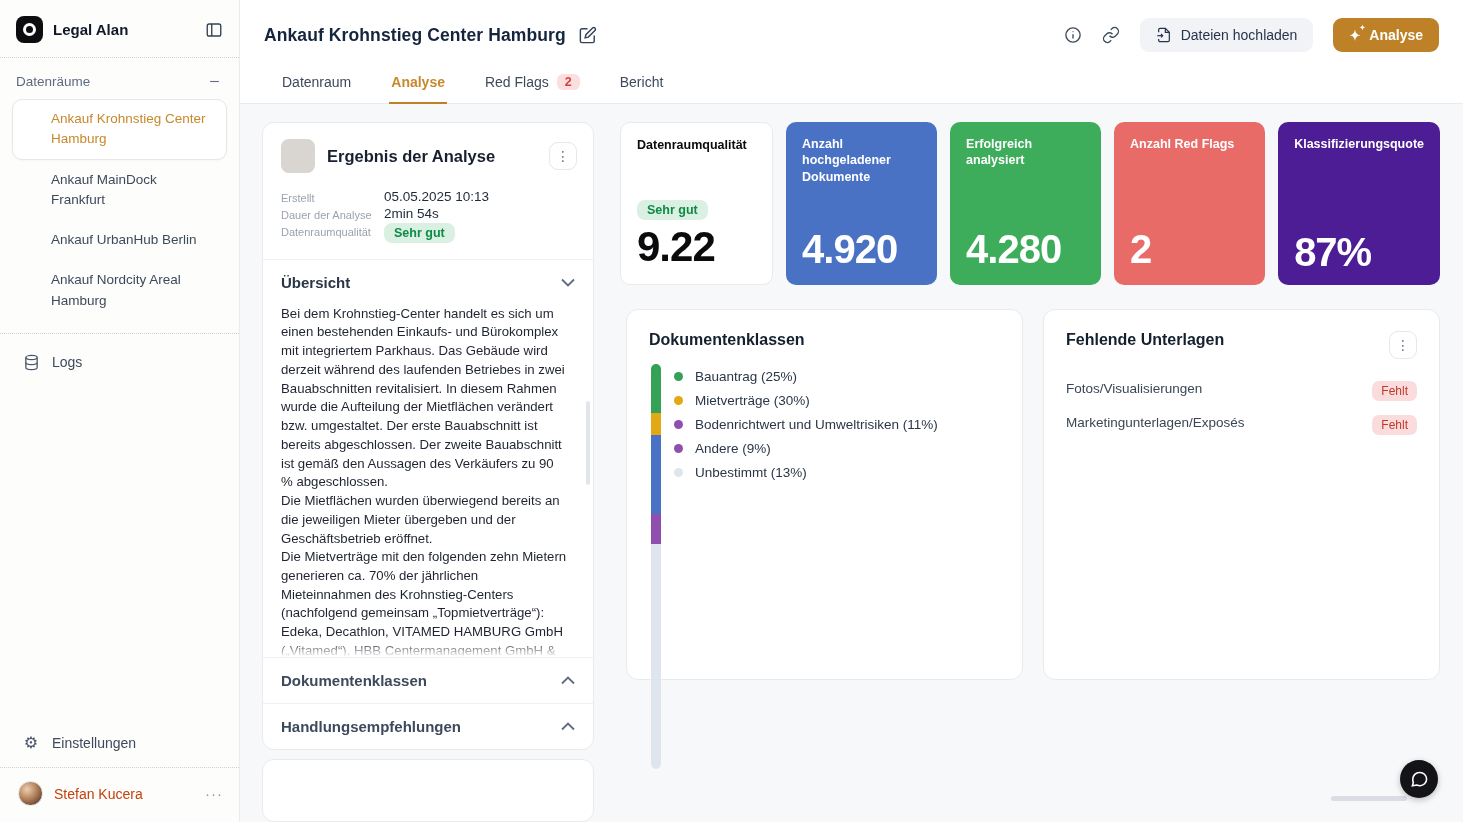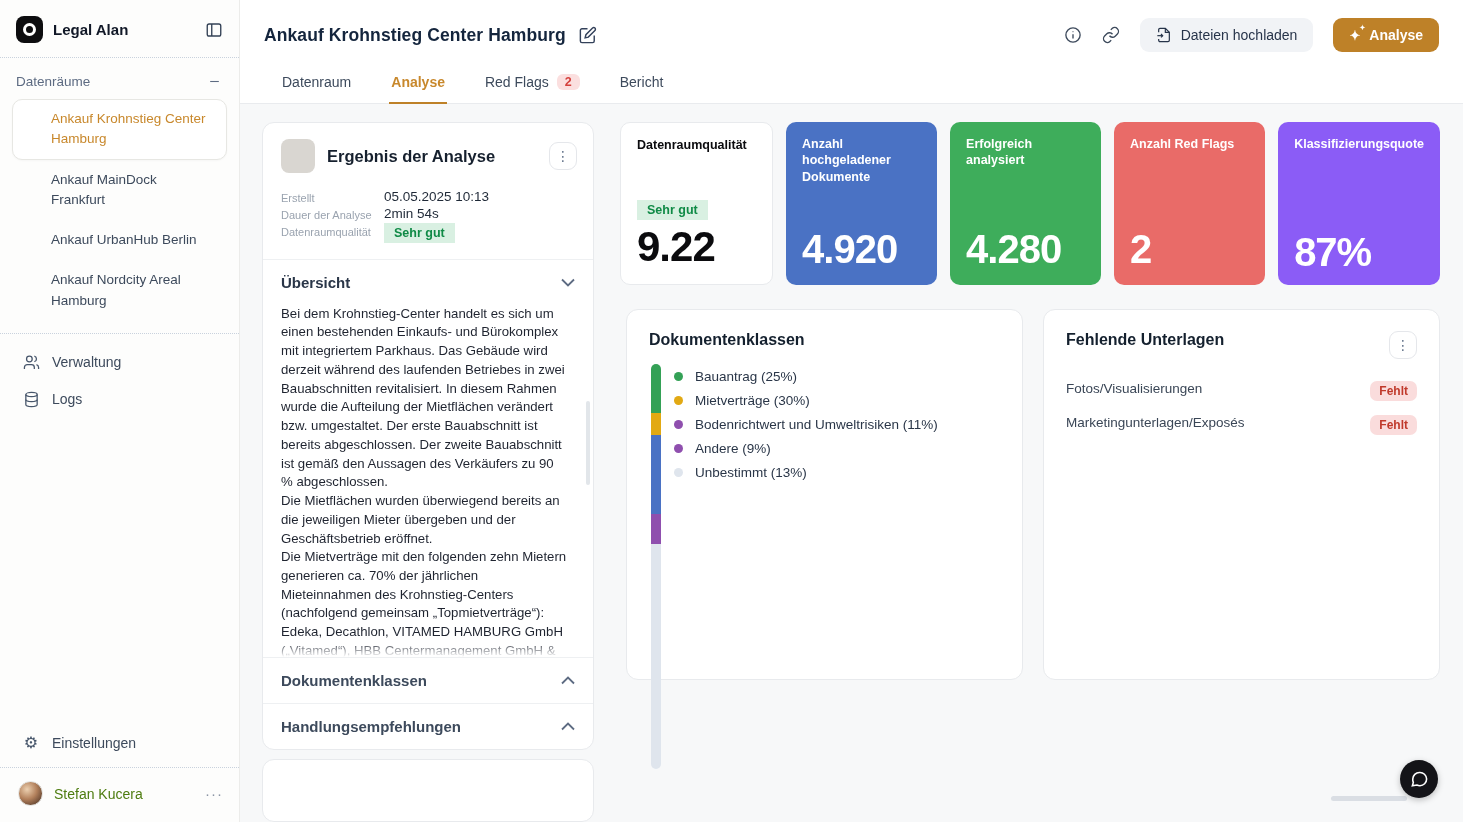--- a/index.html
+++ b/index.html
@@ -20,21 +20,21 @@
   .dr-list { padding:0 12px; display:flex; flex-direction:column; }
   .dr-item { font-size:13.5px; line-height:1.5; color:#3d4a5c; padding:9px 12px 9px 38px; border-radius:10px; border:1px solid transparent; cursor:pointer; }
   .dr-item.active { background:#fff; border-color:#e7e7e3; color:#c8882c; box-shadow:0 1px 2px rgba(0,0,0,.03); }
   .side-nav { padding:10px 0; }
   .side-nav-item { display:flex; align-items:center; gap:12px; padding:10px 16px 10px 22px; font-size:14px; color:#3d4a5c; cursor:pointer; }
   .side-nav-item .nav-ico { width:18px; display:flex; color:#47566b; justify-content:center; }
   .side-spacer { flex:1; }
   .gear-glyph { font-size:16px; line-height:1; }
   .user-row { display:flex; align-items:center; gap:11px; padding:13px 16px 16px 18px; }
   .avatar { width:25px; height:25px; border-radius:50%; background:radial-gradient(circle at 35% 32%, #ecd0b0 0%, #b3815c 45%, #6b4a35 78%, #4d372a 100%); border:1px solid #e2e2df; }
-  .user-name { font-size:14px; color:#4d7c0f; flex:1; }
+  .user-name { font-size:14px; color:#c2410c; flex:1; }
   .user-menu { color:#8b95a5; font-size:15px; letter-spacing:1px; cursor:pointer; }
 
   
   .main { flex:1; display:flex; flex-direction:column; background:#fff; min-width:0; position:relative; }
   .topbar { display:flex; align-items:center; justify-content:space-between; padding:18px 24px 12px 24px; }
   .page-title-wrap { display:flex; align-items:center; gap:12px; }
   .page-title { font-size:17.5px; font-weight:700; color:#14253d; letter-spacing:.1px; }
   .edit-btn { color:#33415a; display:flex; cursor:pointer; }
   .top-actions { display:flex; align-items:center; gap:20px; }
   .icon-btn { color:#3d4a5c; display:flex; cursor:pointer; }
@@ -57,21 +57,21 @@
   .card { background:#fff; border:1px solid #e8eaed; border-radius:12px; }
   .analysis-card { display:flex; flex-direction:column; }
   .an-head { display:flex; align-items:center; gap:12px; padding:16px 16px 14px 18px; }
   .an-thumb { width:34px; height:34px; border-radius:8px; background:#d9d6d1; flex:0 0 34px; }
   .an-title { font-size:16.5px; font-weight:700; color:#16202e; flex:1; }
   .kebab-btn { width:28px; height:28px; border:1px solid #e5e7eb; border-radius:9px; display:flex; align-items:center; justify-content:center; color:#64748b; font-size:14px; cursor:pointer; background:#fff; }
   .meta { padding:2px 18px 16px 18px; display:flex; flex-direction:column; }
   .meta-row { display:flex; align-items:flex-start; }
   .meta-label { width:103px; flex:0 0 103px; font-size:11px; color:#9aa3af; line-height:1.35; padding-top:2px; overflow-wrap:anywhere; }
   .meta-value { font-size:13.5px; color:#1f2937; }
-  .badge-green { display:inline-block; background:#d9f0e2; color:#0f8a46; font-size:12.5px; font-weight:700; padding:3px 10px; border-radius:0; }
+  .badge-green { display:inline-block; background:#d9f0e2; color:#0f8a46; font-size:12.5px; font-weight:700; padding:3px 10px; border-radius:8px; }
   .section-row { display:flex; align-items:center; justify-content:space-between; padding:14px 18px; border-top:1px solid #eef0f2; cursor:pointer; }
   .section-title { font-size:15px; font-weight:700; color:#2a3648;text-align:right; }
   .section-title.slate { color:#3d4a5c; }
   .chev { color:#5d6b82; display:flex; }
   .overview-body { position:relative; padding:0 18px 0 18px; height:352px; overflow:hidden; }
   .overview-text { font-size:13.2px; line-height:1.42; color:#1f2430; white-space:pre-line; padding-right:6px; }
   .fade { position:absolute; left:1px; right:1px; bottom:0; height:16px; background:linear-gradient(rgba(255,255,255,0), #fff); }
   .vscroll-thumb { position:absolute; right:3px; top:96px; width:4px; height:84px; background:#e2e6ea; border-radius:3px; }
   .ghost-card { margin-top:9px; height:140px; }
 
@@ -94,21 +94,21 @@
   .vbar-seg { width:100%; }
   .legend { list-style:none; margin-left:13px; }
   .legend li { display:flex; align-items:center; gap:12px; padding:4.5px 0; }
   .legend-dot { width:9px; height:9px; border-radius:50%; flex:0 0 9px; }
   .legend-label { font-size:13.5px; color:#2a3648; }
 
   .missing-head { display:flex; align-items:flex-start; justify-content:space-between; }
   .missing-rows { margin-top:22px; display:flex; flex-direction:column; gap:14px; }
   .missing-row { display:flex; align-items:flex-start; justify-content:space-between; }
   .missing-label { font-size:13.5px; color:#3a4656; }
-  .badge-fehlt { background:#fadcdc; color:#c0392b; font-size:12px; font-weight:700; padding:3px 9px; border-radius:7px; }
+  .badge-fehlt { background:#fadcdc; color:#c0392b; font-size:12px; font-weight:400; padding:3px 9px; border-radius:7px; }
 
   .chat-fab { position:absolute; right:25px; bottom:24px; width:38px; height:38px; border-radius:50%; background:#141418; display:flex; align-items:center; justify-content:center; box-shadow:0 2px 6px rgba(0,0,0,.25); cursor:pointer; }
   .hscroll-frag { position:absolute; right:56px; bottom:21px; width:76px; height:5px; border-radius:3px; background:#dadee4; }
 
   svg.i { display:block; }
 </style>
 </head>
 <body>
 
 <div class="app">
@@ -140,31 +140,20 @@
     <div class="dr-list">
       <div class="dr-item active">Ankauf Krohnstieg Center Hamburg</div>
       <div class="dr-item">Ankauf MainDock Frankfurt</div>
       <div class="dr-item">Ankauf UrbanHub Berlin</div>
       <div class="dr-item">Ankauf Nordcity Areal Hamburg</div>
     </div>
 
     <div class="dotted" style="margin-top:12px;"></div>
 
     <div class="side-nav">
-      <div class="side-nav-item">
-        <span class="nav-ico">
-          <svg class="i" width="17" height="17" viewBox="0 0 24 24" fill="none" stroke="currentColor" stroke-width="1.8">
-              <path d="M16 21v-2a4 4 0 0 0-4-4H6a4 4 0 0 0-4 4v2"></path>
-              <circle cx="9" cy="7" r="4"></circle>
-              <path d="M22 21v-2a4 4 0 0 0-3-3.87"></path>
-              <path d="M16 3.13a4 4 0 0 1 0 7.75"></path>
-            </svg>
-        </span>
-        <span>Verwaltung</span>
-      </div>
       <div class="side-nav-item">
         <span class="nav-ico">
           <svg class="i" width="17" height="17" viewBox="0 0 24 24" fill="none" stroke="currentColor" stroke-width="1.8">
               <ellipse cx="12" cy="5" rx="8" ry="3"></ellipse>
               <path d="M4 5v14c0 1.7 3.6 3 8 3s8-1.3 8-3V5"></path>
               <path d="M4 12c0 1.7 3.6 3 8 3s8-1.3 8-3"></path>
             </svg>
         </span>
         <span>Logs</span>
       </div>
@@ -324,21 +313,21 @@
           <div class="stat-card" style="background: rgb(62, 173, 91);">
             <div class="stat-label">Erfolgreich analysiert</div>
             <div class="stat-sp"></div>
             <div class="stat-value">4.280</div>
           </div>
           <div class="stat-card" style="background: rgb(233, 107, 104);">
             <div class="stat-label">Anzahl Red Flags</div>
             <div class="stat-sp"></div>
             <div class="stat-value">2</div>
           </div>
-          <div class="stat-card" style="background: #8b5cf6; gap: 40px;">
+          <div class="stat-card" style="background: #4c1d95; gap: 40px;">
             <div class="stat-label">Klassifizierungsquote</div>
             <div class="stat-sp"></div>
             <div class="stat-value">87%</div>
           </div>
         </div>
 
         <div class="charts-row">
 
           <div class="card chart-card">
             <div class="chart-title">Dokumentenklassen</div>

